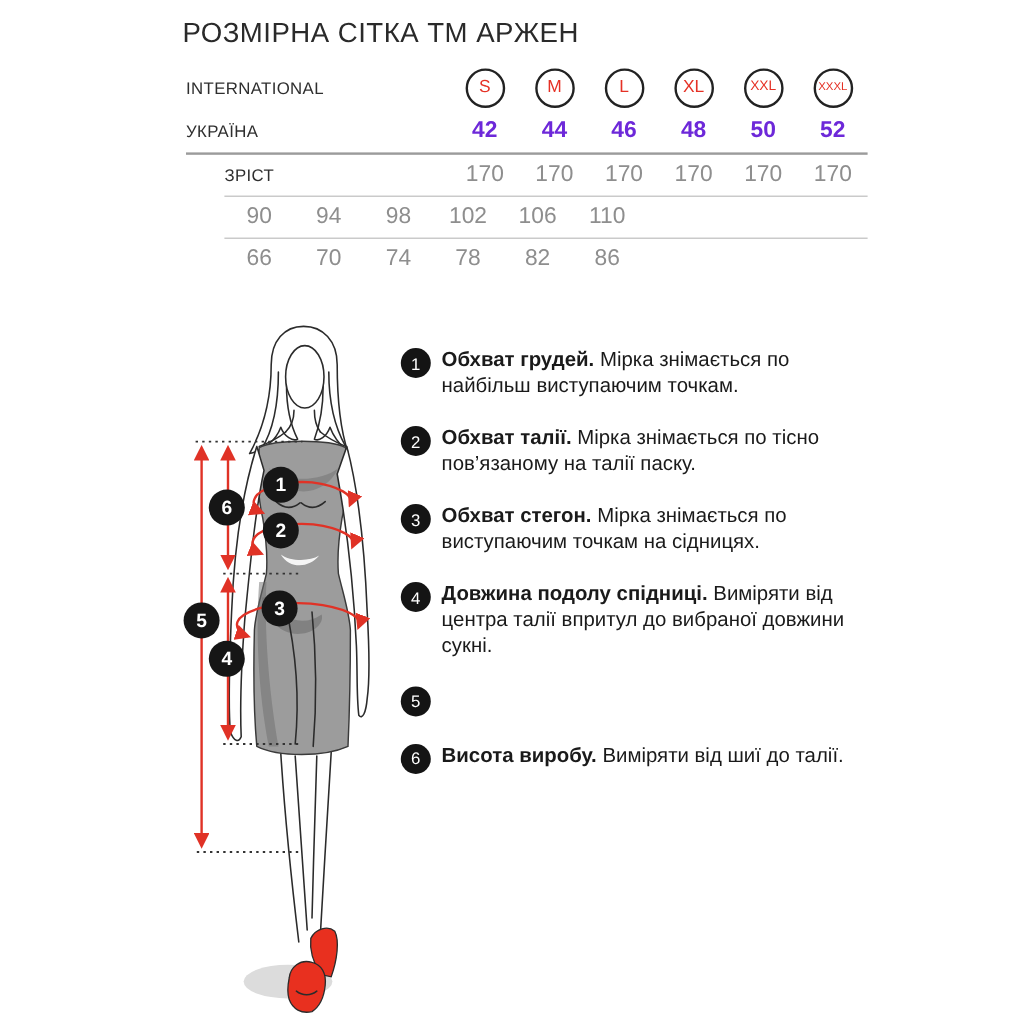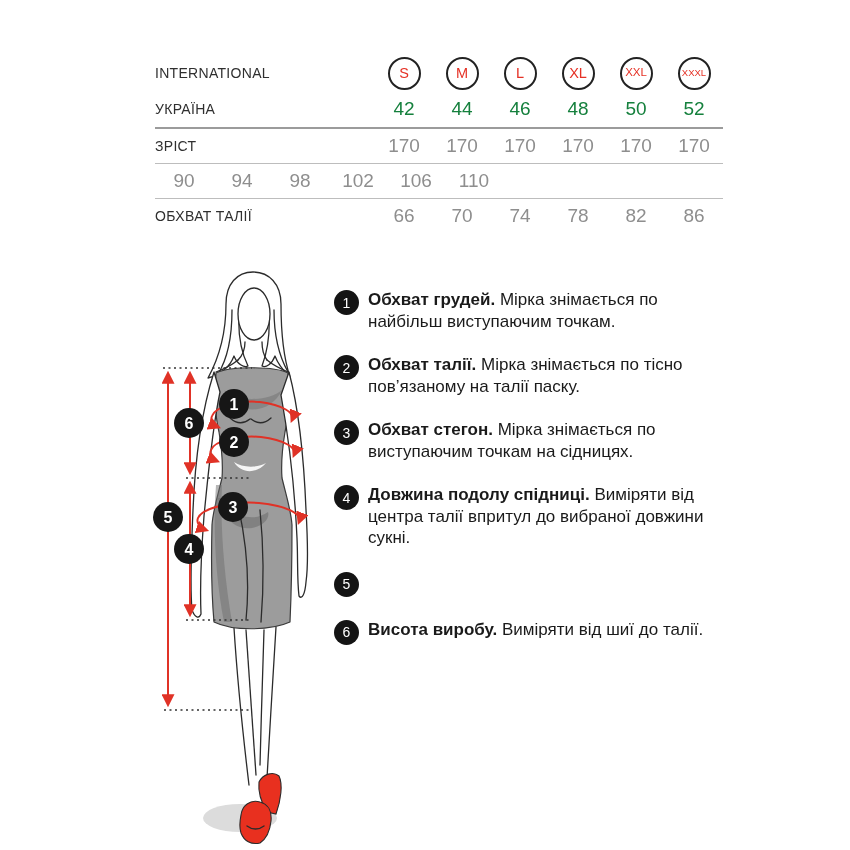--- a/index.html
+++ b/index.html
@@ -8,25 +8,25 @@
     font-family:"Liberation Sans","DejaVu Sans",sans-serif;overflow:hidden;color:#262626;
   }
   .title{
     position:absolute;left:152px;top:14px;margin:0;
     font-size:23px;font-weight:400;letter-spacing:.4px;color:#2a2a2a;
   }
   
   .size-table{position:absolute;left:155px;top:56px;width:568px;}
   .trow{display:flex;align-items:center;height:34px;}
   .trow.hdr-ukraine{height:37px;border-bottom:2px solid #9b9b9b;align-items:center;}
-  .trow.measure{border-bottom:1px solid #bdbdbd;}
+  .trow.measure{border-bottom:1px solid #bdbdbd;margin-left:32px;}
   .trow.measure.last{border-bottom:none;}
   .tlabel{flex:1;font-size:14px;letter-spacing:.3px;color:#2f2f2f;}
   .tcell{width:58px;text-align:center;font-size:19px;color:#8e8e8e;display:flex;align-items:center;justify-content:center;}
-  .trow.hdr-ukraine .tcell{color:#15803d;}
+  .trow.hdr-ukraine .tcell{color:#6d28d9;font-weight:bold;}
   .size-circle{
     display:inline-flex;align-items:center;justify-content:center;
     width:29px;height:29px;border:2px solid #222;border-radius:50%;
     color:#e53125;line-height:1;
   }
   
   .legend{position:absolute;left:334px;top:289px;width:400px;}
   .legend-item{display:flex;align-items:flex-start;gap:9px;margin-bottom:22px;}
   .legend-num{
     flex:0 0 auto;width:25px;height:25px;border-radius:50%;background:#141414;color:#fff;
@@ -41,20 +41,21 @@
   .red-line{stroke:#e03226;stroke-width:2;fill:none;stroke-linecap:round;}
   .dotted{stroke:#333;stroke-width:1.6;stroke-dasharray:2 3.5;fill:none;}
   .marker-circle{fill:#161616;}
   .marker-num{fill:#ffffff;font-size:16px;font-weight:700;text-anchor:middle;font-family:"Liberation Sans",sans-serif;}
 </style>
 </head>
 <body>
 
 <div class="page">
 
+  <h1 class="title">РОЗМІРНА СІТКА ТМ АРЖЕН</h1>
 
   <div class="size-table" id="size-table">
       <div class="trow hdr-intl">
         <div class="tlabel">INTERNATIONAL</div>
         <div class="tcell">
           <span class="size-circle" style="font-size: 14.5px;">S</span>
         </div>
         <div class="tcell">
           <span class="size-circle" style="font-size: 14.5px;">M</span>
         </div>
@@ -91,21 +92,20 @@
       </div>
       <div class="trow measure">
         <div class="tcell">90</div>
         <div class="tcell">94</div>
         <div class="tcell">98</div>
         <div class="tcell">102</div>
         <div class="tcell">106</div>
         <div class="tcell">110</div>
       </div>
       <div class="trow measure last">
-        <div class="tlabel">ОБХВАТ ТАЛІЇ</div>
         <div class="tcell">66</div>
         <div class="tcell">70</div>
         <div class="tcell">74</div>
         <div class="tcell">78</div>
         <div class="tcell">82</div>
         <div class="tcell">86</div>
       </div>
     </div>
 
   <svg class="figure" viewBox="0 0 200 580">

